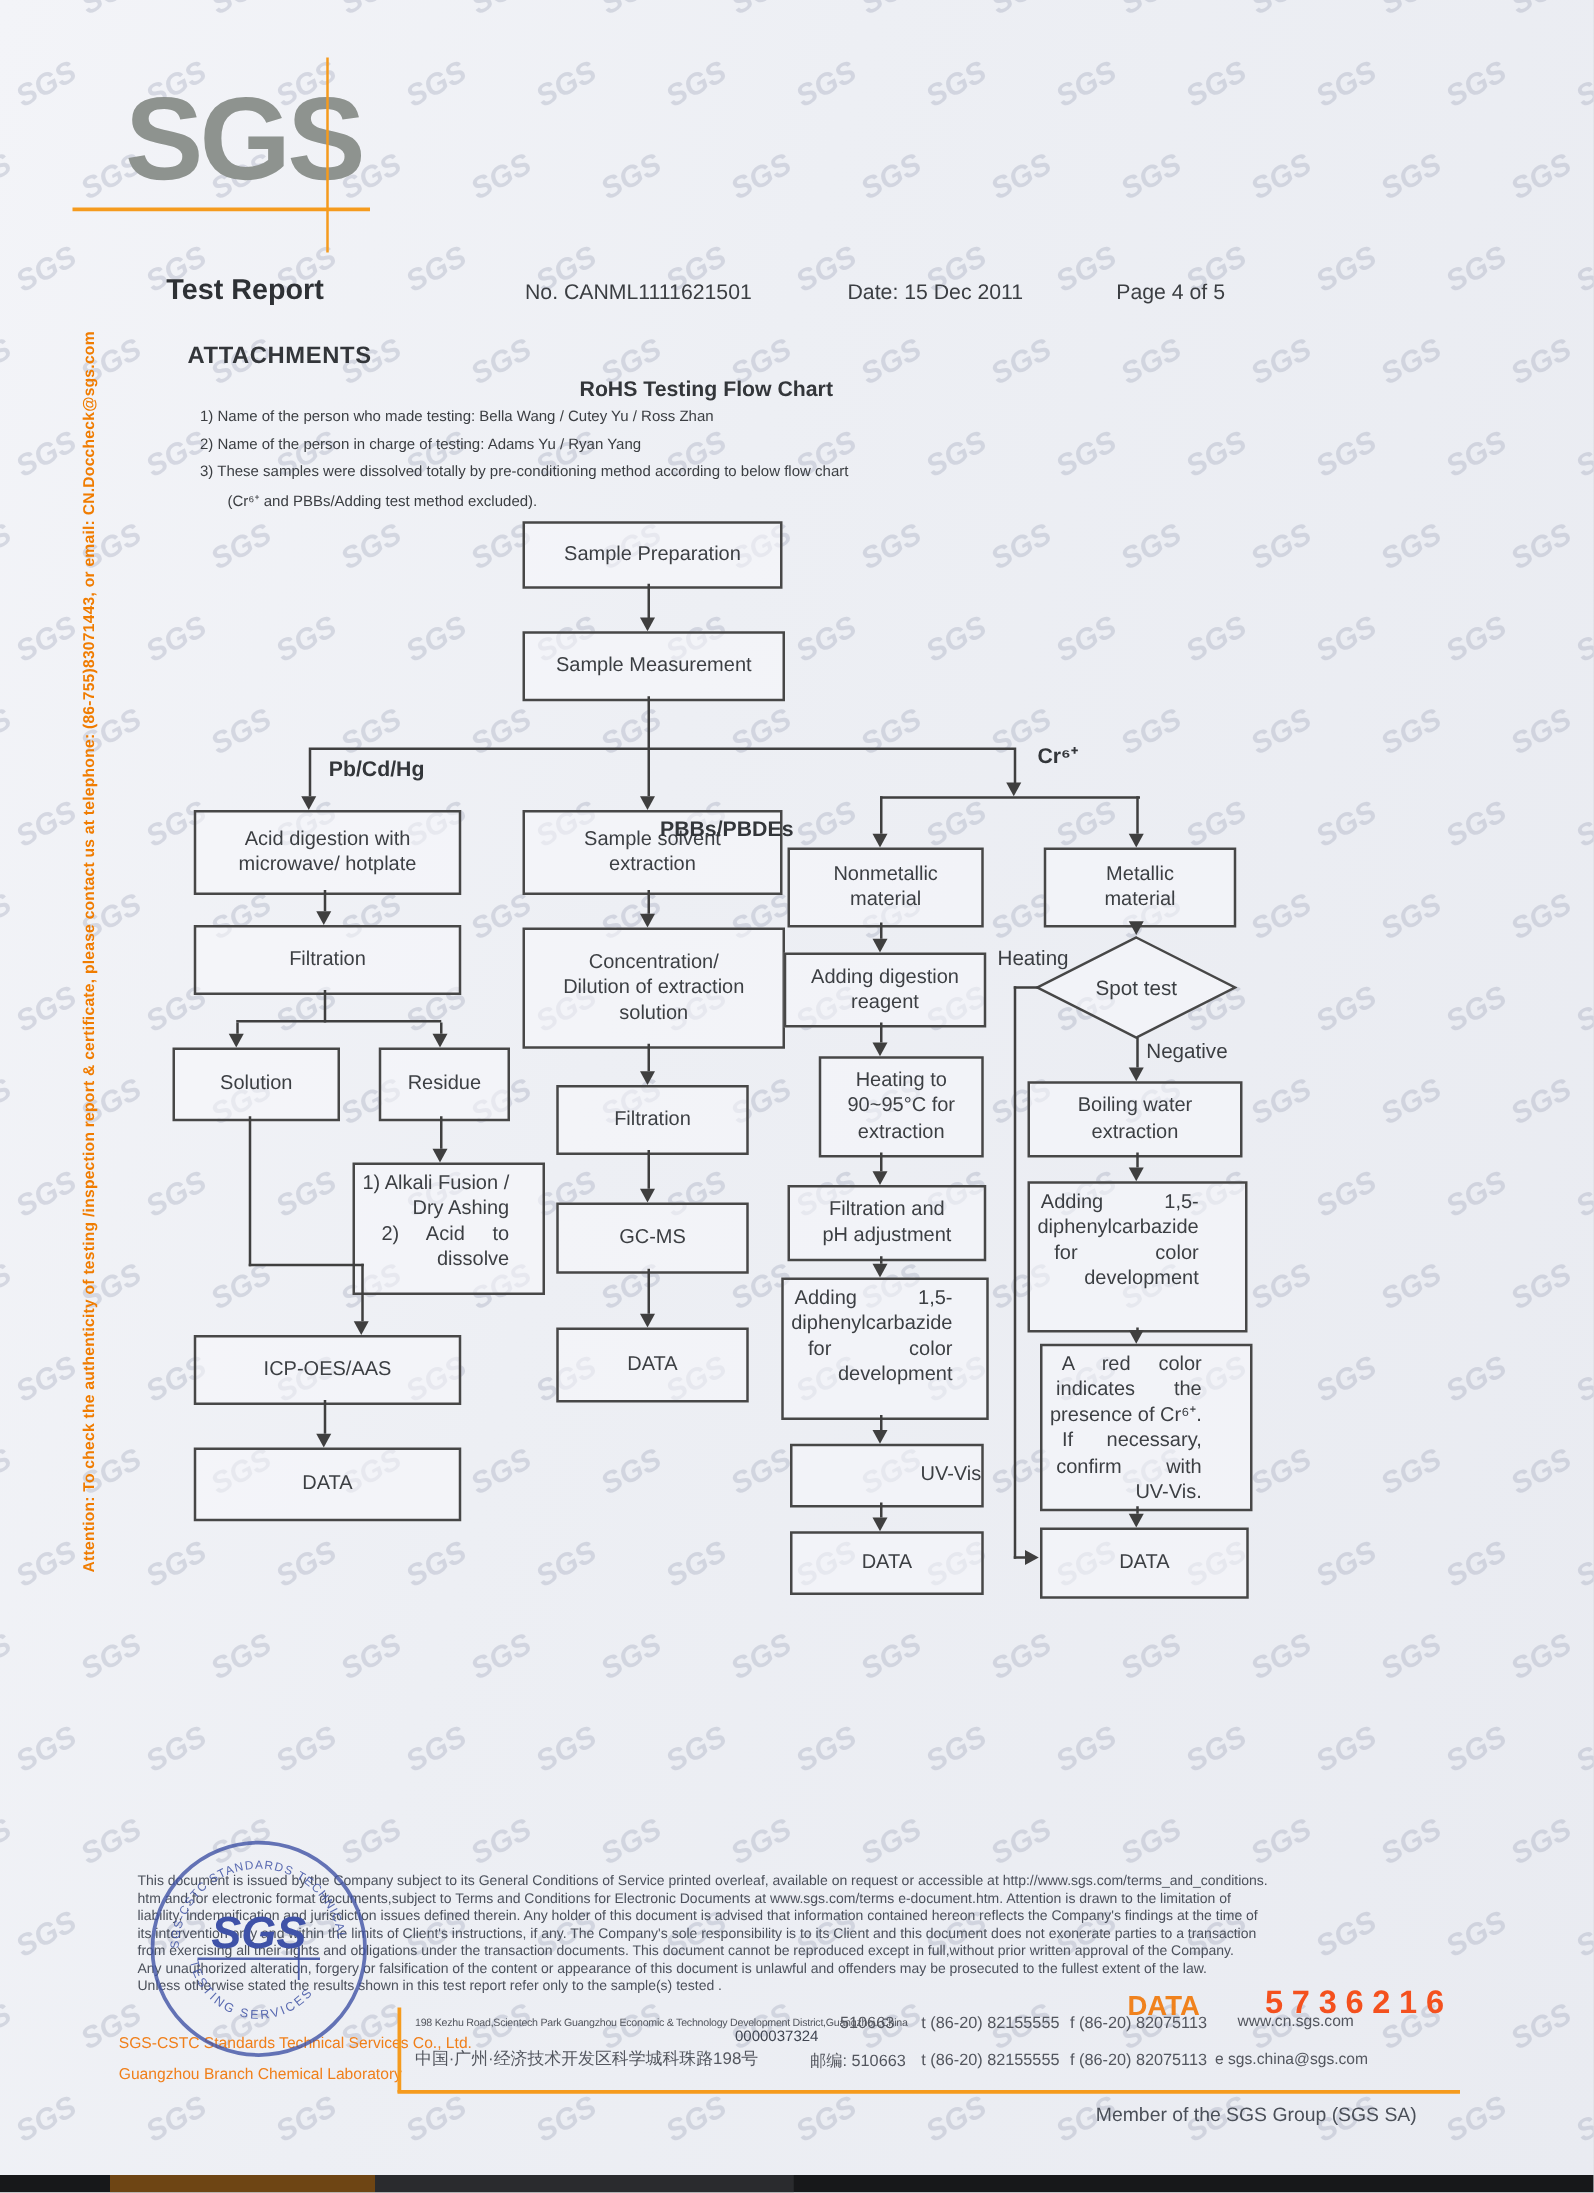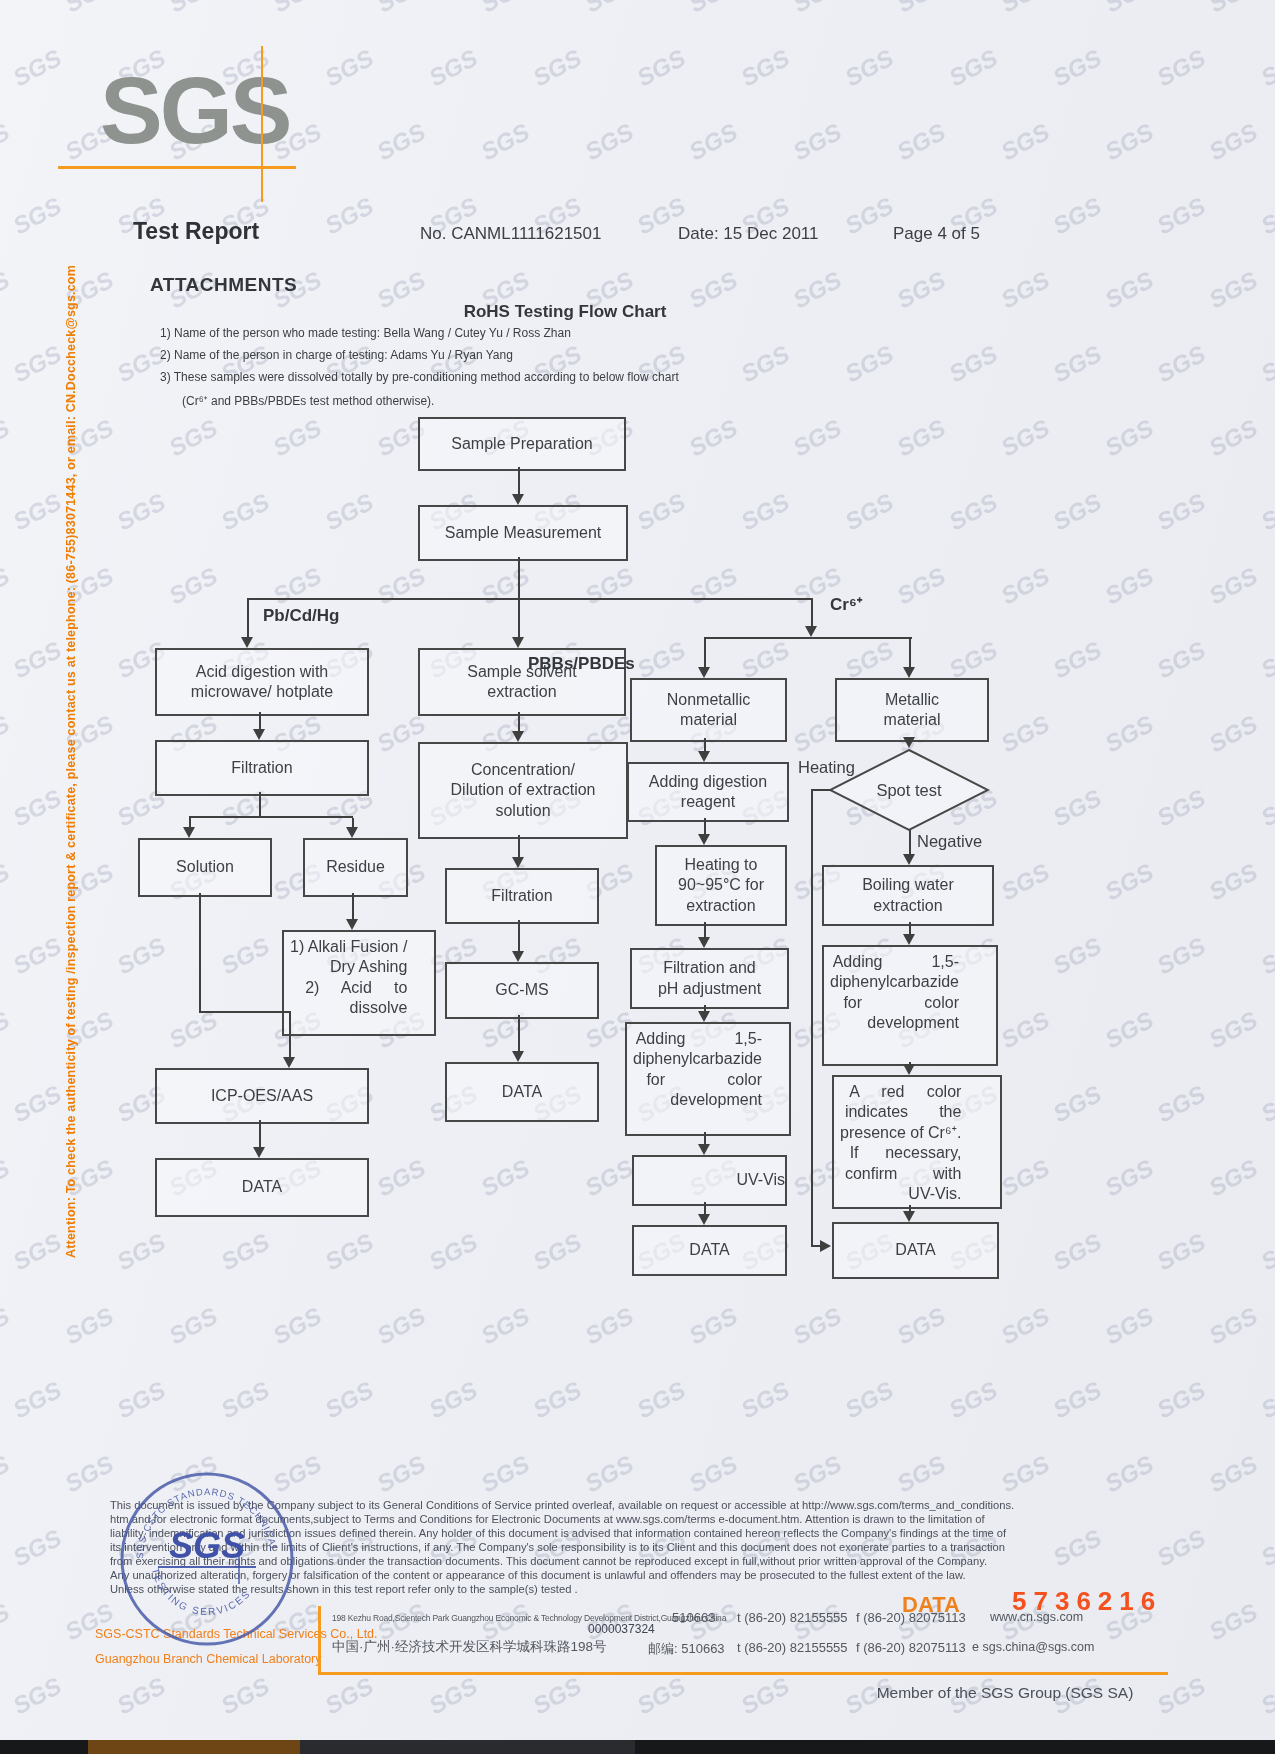--- a/index.html
+++ b/index.html
@@ -388,21 +388,21 @@
     <div class="hdr" id="report-title" style="left:133px;top:218px;">Test Report</div>
     <div class="hdr" style="left:420px;top:224px;">No. CANML1111621501</div>
     <div class="hdr" style="left:678px;top:224px;">Date: 15 Dec 2011</div>
     <div class="hdr" style="left:893px;top:224px;">Page 4 of 5</div>
 
     <div id="attachments-heading">ATTACHMENTS</div>
     <div id="flow-title">RoHS Testing Flow Chart</div>
     <div class="note-line" style="left:160px;top:326px;">1) Name of the person who made testing: Bella Wang / Cutey Yu / Ross Zhan</div>
     <div class="note-line" style="left:160px;top:348px;">2) Name of the person in charge of testing: Adams Yu / Ryan Yang</div>
     <div class="note-line" style="left:160px;top:370px;">3) These samples were dissolved totally by pre-conditioning method according to below flow chart</div>
-    <div class="note-line" style="left:182px;top:392px;">(Cr⁶⁺ and PBBs/PBDEs test method otherwise).</div>
+    <div class="note-line" style="left:182px;top:392px;">(Cr⁶⁺ and PBBs/Adding test method excluded).</div>
 
     <div class="fbox" style="left:418px;top:417px;width:204px;height:50px;">
         <span>Sample Preparation</span>
       </div>
     <div class="fbox" style="left:418px;top:505px;width:206px;height:52px;">
         <span>Sample Measurement</span>
       </div>
 
     <div class="fbox" style="left:155px;top:648px;width:210px;height:64px;">
         <span>Acid digestion with

